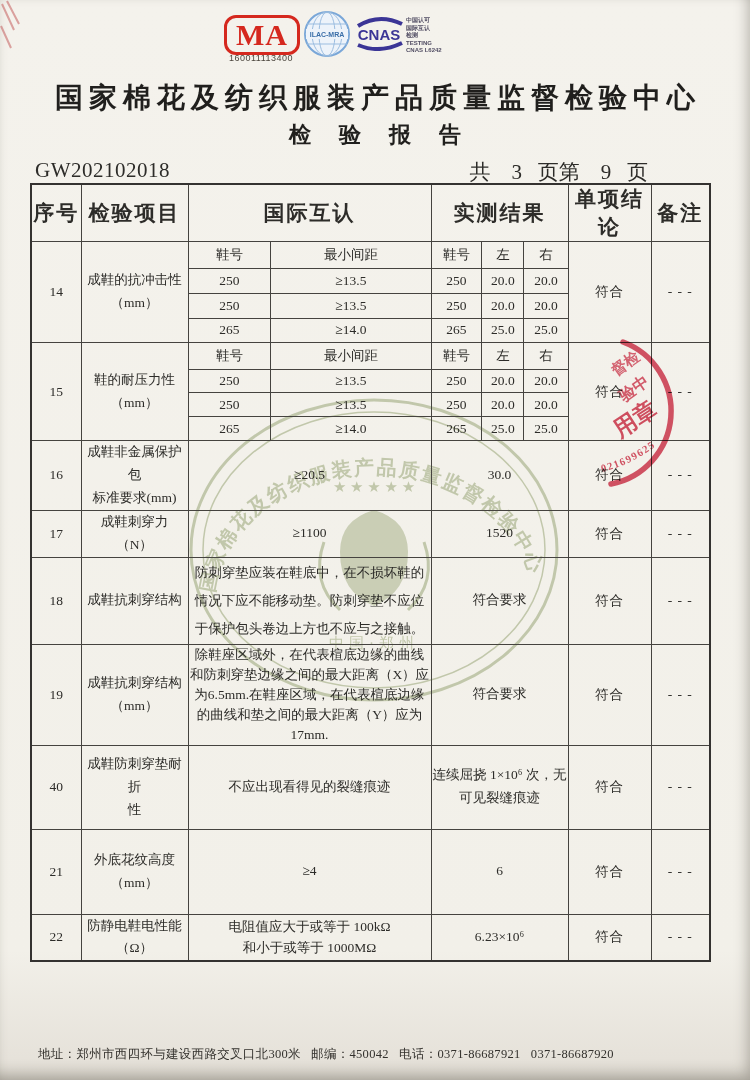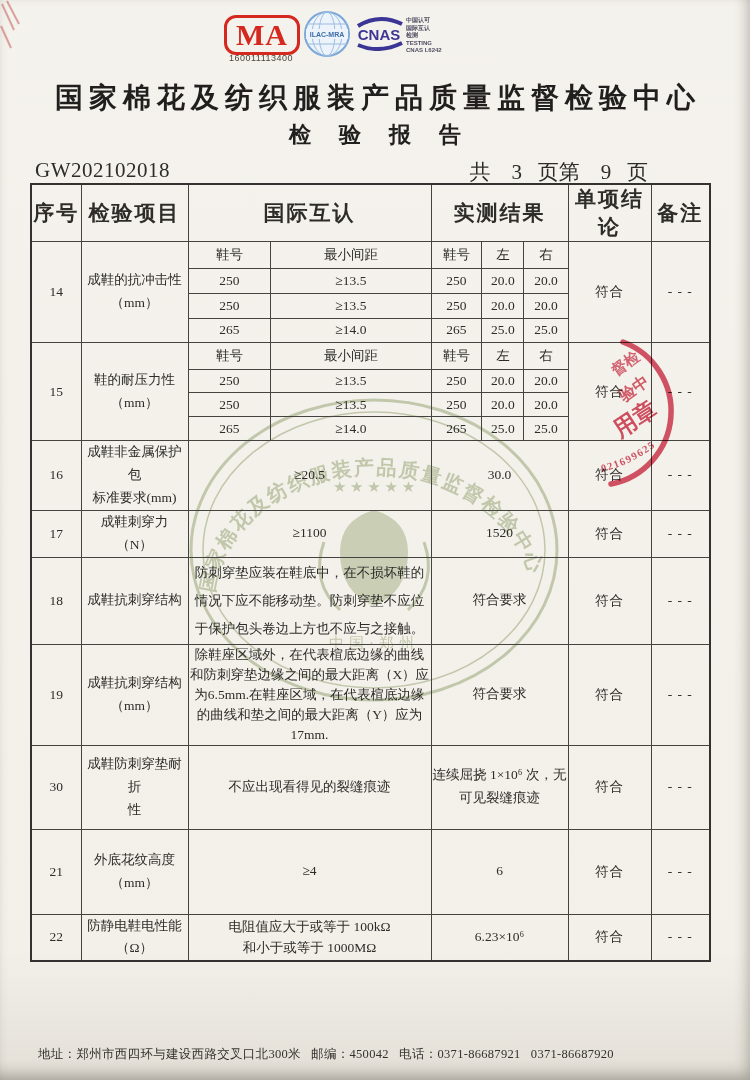--- a/index.html
+++ b/index.html
@@ -303,21 +303,21 @@
       <td class="c-no">19</td>
       <td class="c-item">成鞋抗刺穿结构
 （mm）</td>
       <td class="c-std lh-med">除鞋座区域外，在代表楦底边缘的曲线和防刺穿垫边缘之间的最大距离（X）应为6.5mm.在鞋座区域，在代表楦底边缘的曲线和垫之间的最大距离（Y）应为 17mm.</td>
       <td class="c-res">符合要求</td>
       <td class="c-concl">符合</td>
       <td class="c-remark">- - -</td>
     </tr>
 
     <tr class="r20">
-      <td class="c-no">30</td>
+      <td class="c-no">40</td>
       <td class="c-item">成鞋防刺穿垫耐折
 性</td>
       <td class="c-std">不应出现看得见的裂缝痕迹</td>
       <td class="c-res">连续屈挠 1×10⁶ 次，无
 可见裂缝痕迹</td>
       <td class="c-concl">符合</td>
       <td class="c-remark">- - -</td>
     </tr>
 
     <tr class="r21">

